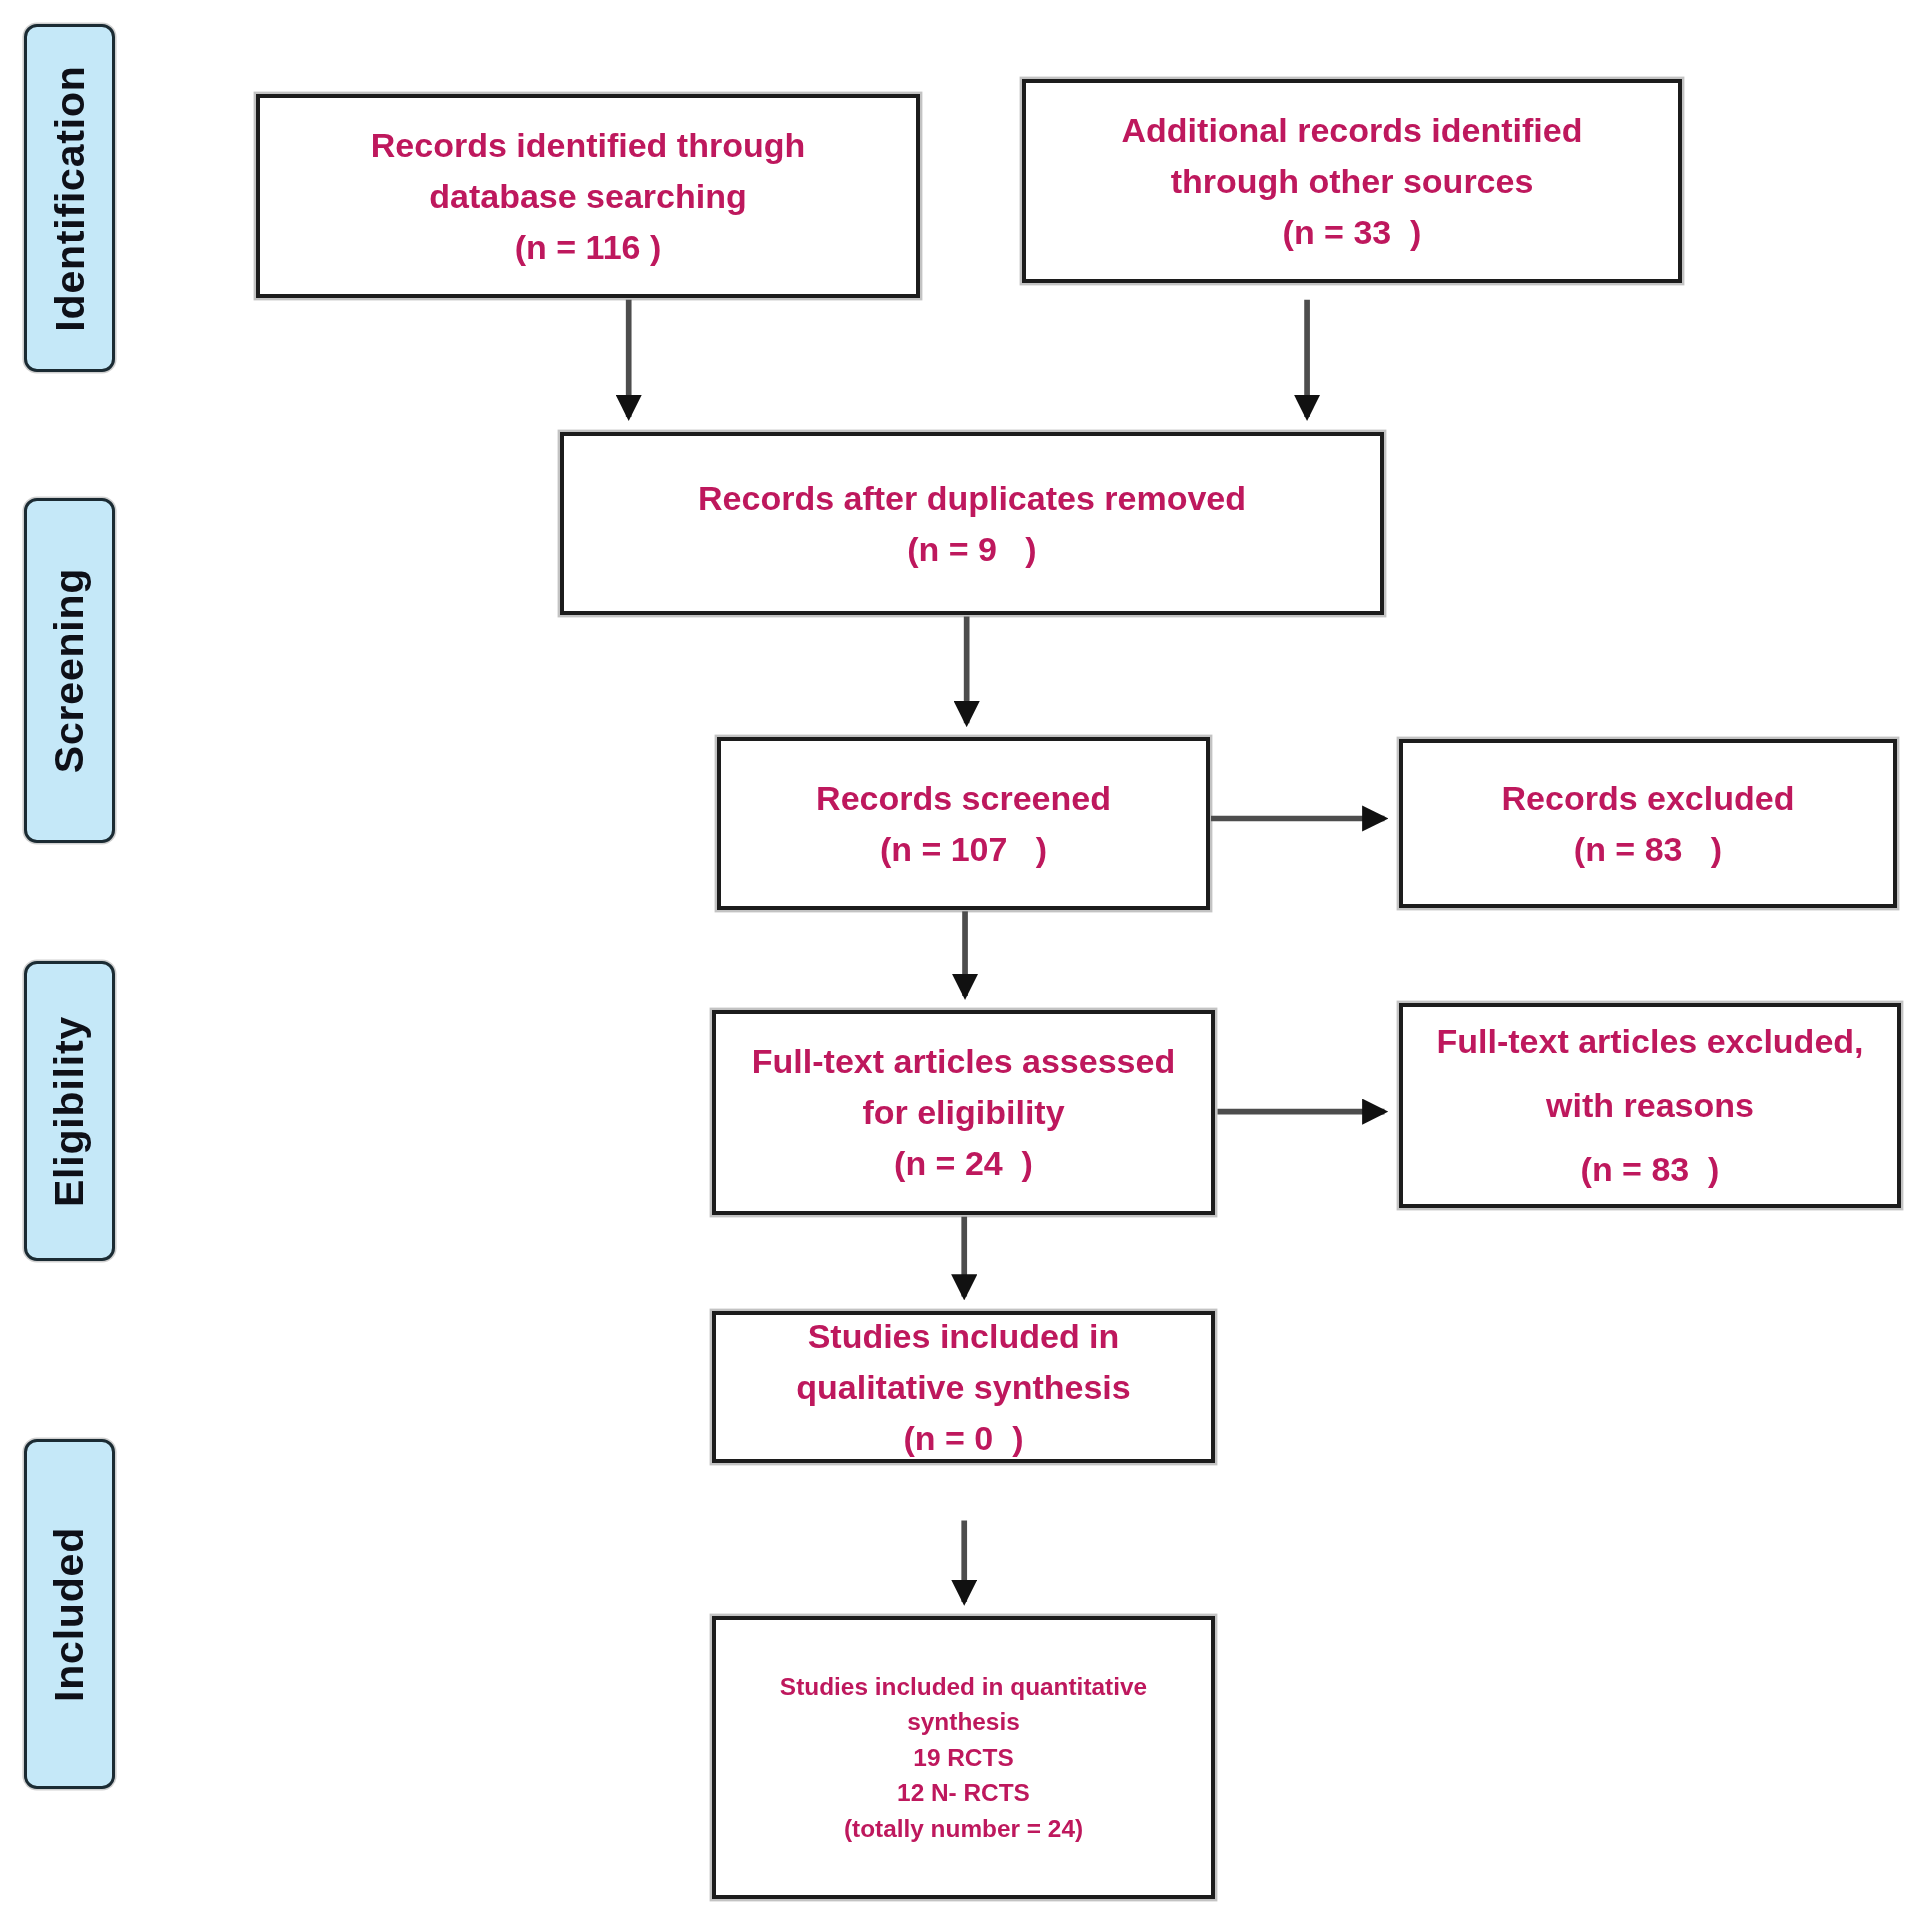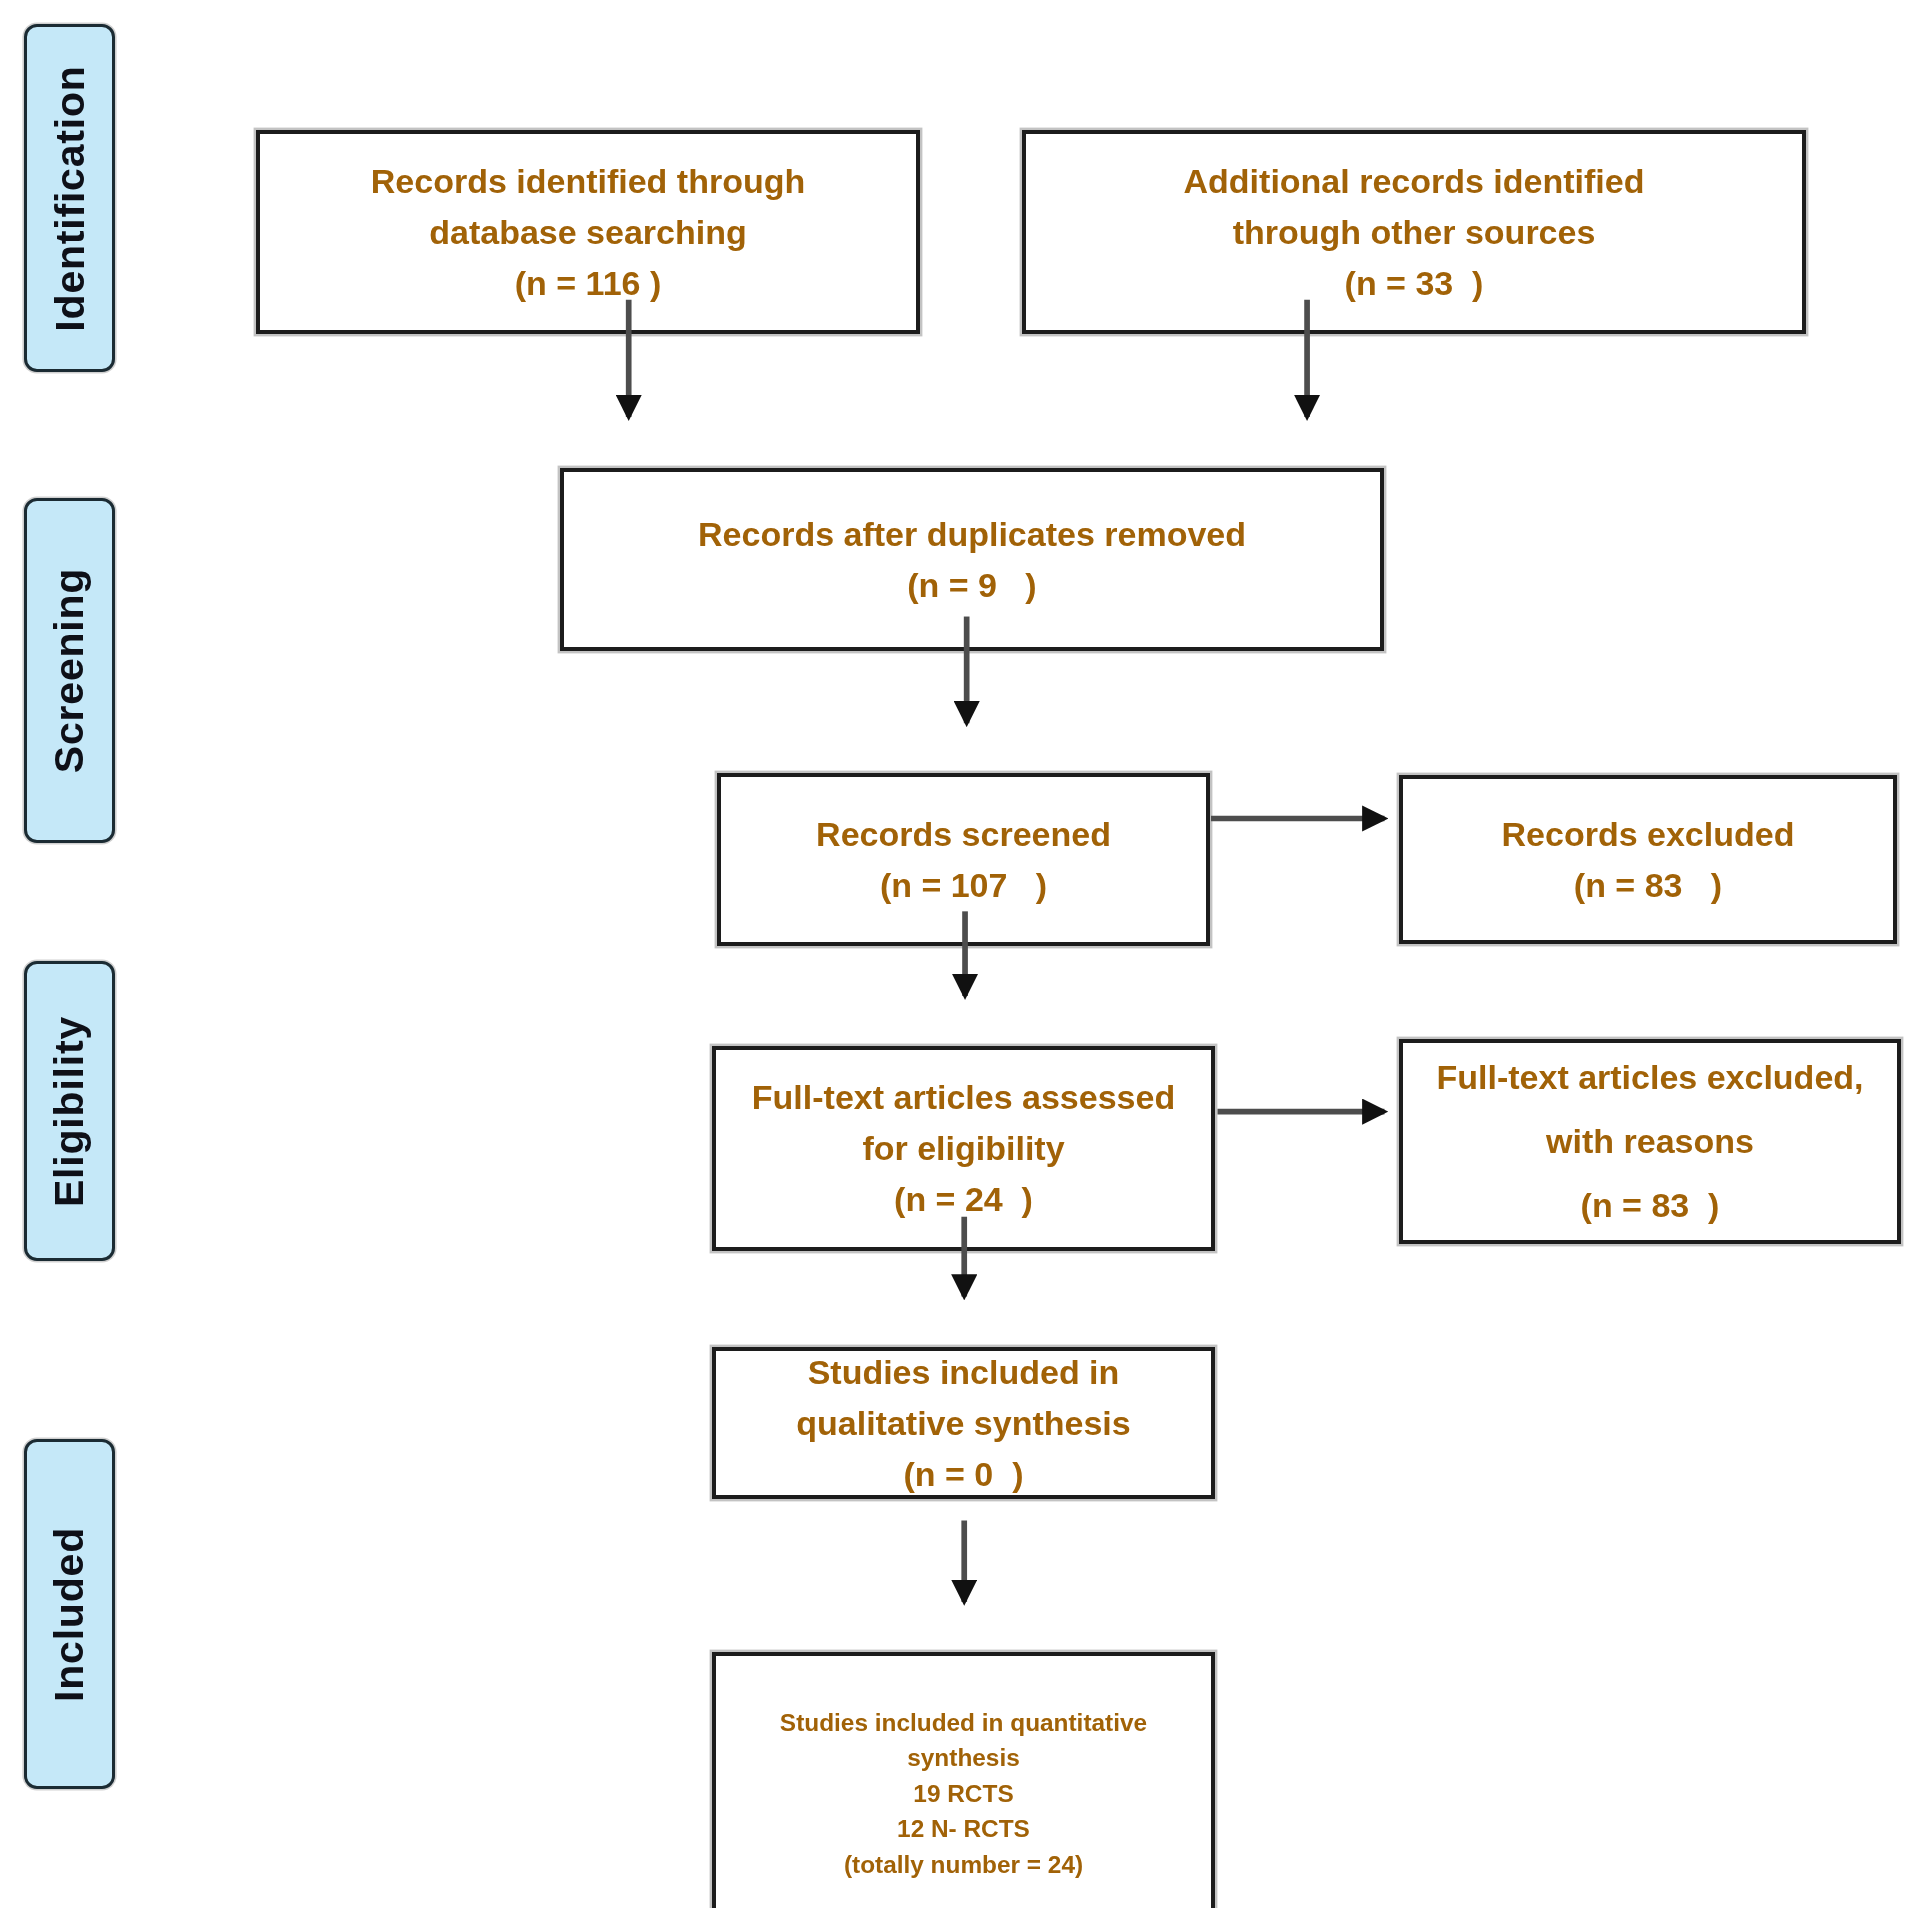--- a/index.html
+++ b/index.html
@@ -20,35 +20,34 @@
   .flow-box {
     position: absolute;
     background: #ffffff;
     border: 4.1px solid #1c1c1c;
     box-shadow: 0 0 0 2.4px rgba(145,145,145,0.55);
     display: flex;
     flex-direction: column;
     align-items: center;
     justify-content: center;
     text-align: center;
-    color: #a16207;
+    color: #be185d;
     font-weight: 700;
     box-sizing: border-box;
     padding: 6.5px 9.8px;
-    margin-top: 36px;
   }
   .flow-box .line {
     white-space: pre;
     line-height: 1.5;
   }
   .fs-large .line { font-size: 34px; }
   .fs-small .line { font-size: 24.4px; line-height: 1.45; }
 
   #box-records-identified { left: 256px;  top: 94px;  width: 664px;  height: 204px; }
-  #box-additional-records { left: 1022px; top: 94px;  width: 784px;  height: 204px; }
+  #box-additional-records { left: 1022px; top: 79px;  width: 660px;  height: 204px; }
   #box-after-duplicates   { left: 560px;  top: 432px;  width: 824px; height: 183px; }
   #box-records-screened   { left: 717px;  top: 737px;  width: 493px;  height: 173px; }
   #box-records-excluded   { left: 1399px; top: 739px;  width: 498px;  height: 169px; }
   #box-fulltext-assessed  { left: 712px;  top: 1010px; width: 503px;  height: 205px; }
   #box-fulltext-excluded  { left: 1399px; top: 1003px; width: 502px;  height: 205px; gap: 13px; }
   #box-qualitative        { left: 712px;  top: 1311px; width: 503px;  height: 152px; }
   #box-quantitative       { left: 712px;  top: 1616px; width: 503px;  height: 283px; align-items: center; }
 
   
   .stage {

